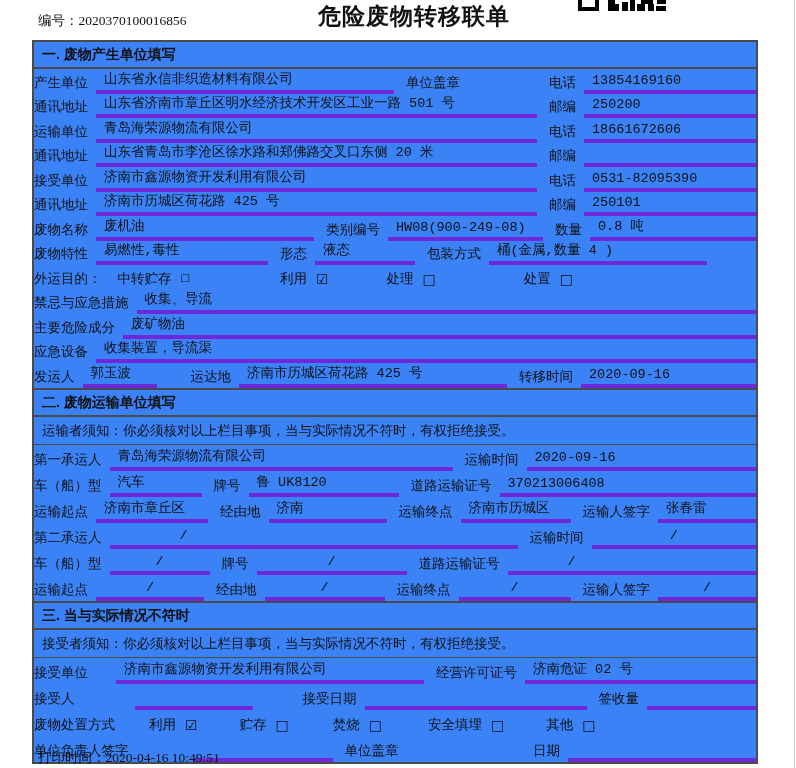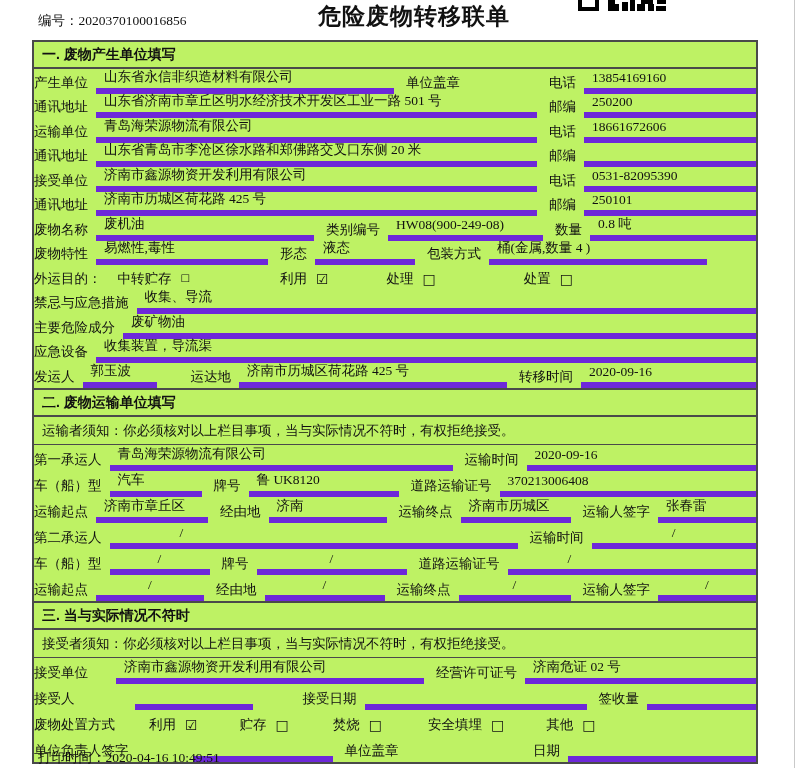--- a/index.html
+++ b/index.html
@@ -14,39 +14,40 @@
   .hdr-title {
     position:absolute; left:318px; top:1px; white-space:nowrap;
     font-family:"Liberation Sans","DejaVu Sans",sans-serif;
     font-weight:bold; font-size:23px; letter-spacing:1px;
   }
   .qr { position:absolute; left:578px; top:0; width:88px; height:11px; }
   .page-edge { position:absolute; right:1px; top:0; width:1px; height:768px; background:#c9c9c9; }
 
   .form {
     position:absolute; left:32px; top:40px; width:726px;
-    border:2px solid #4a4a4a; background:#bef264;
+    border:2px solid #4a4a4a; background:#3b82f6;
   }
   .sec2, .sec3 { border-top:2px solid #4a4a4a; }
   .sec-h {
     font-family:"Liberation Sans","DejaVu Sans",sans-serif;
     font-weight:bold; font-size:14px;
     padding:4px 8px 3px 8px; border-bottom:2px solid #4a4a4a;
   }
   .notice {
     padding:5px 8px 4px 8px; border-bottom:1.5px solid #4a4a4a;
     white-space:nowrap;
   }
   .frow { display:flex; align-items:flex-end; height:24.5px; padding:0 0; }
   .sec2 .frow, .sec3 .frow { height:26px; }
   .lbl { flex:none; white-space:nowrap; margin-right:8px; padding-bottom:2px; }
   .u {
-    border-bottom:6px solid #6d28d9; white-space:nowrap;
+    border-bottom:4px solid #6d28d9; white-space:nowrap;
     padding:0 4px 2px 8px; margin-right:12px; min-height:17px;
     overflow:hidden;
+    font-family:Liberation Mono, monospace;
   }
   .u.last { margin-right:0; }
   .u.ctr { text-align:center; padding-left:4px; }
   .grow { flex:1; }
   .opt { display:flex; align-items:center; flex:none; }
   .opt .lbl { margin-right:9px; }
   .cb { font-family:"DejaVu Sans",sans-serif; font-size:14px; padding-bottom:2px; line-height:1; }
   .cb.small { font-size:10px; padding-bottom:4px; }
   .print-line { position:absolute; left:38px; top:749px; white-space:nowrap; }
 </style>

